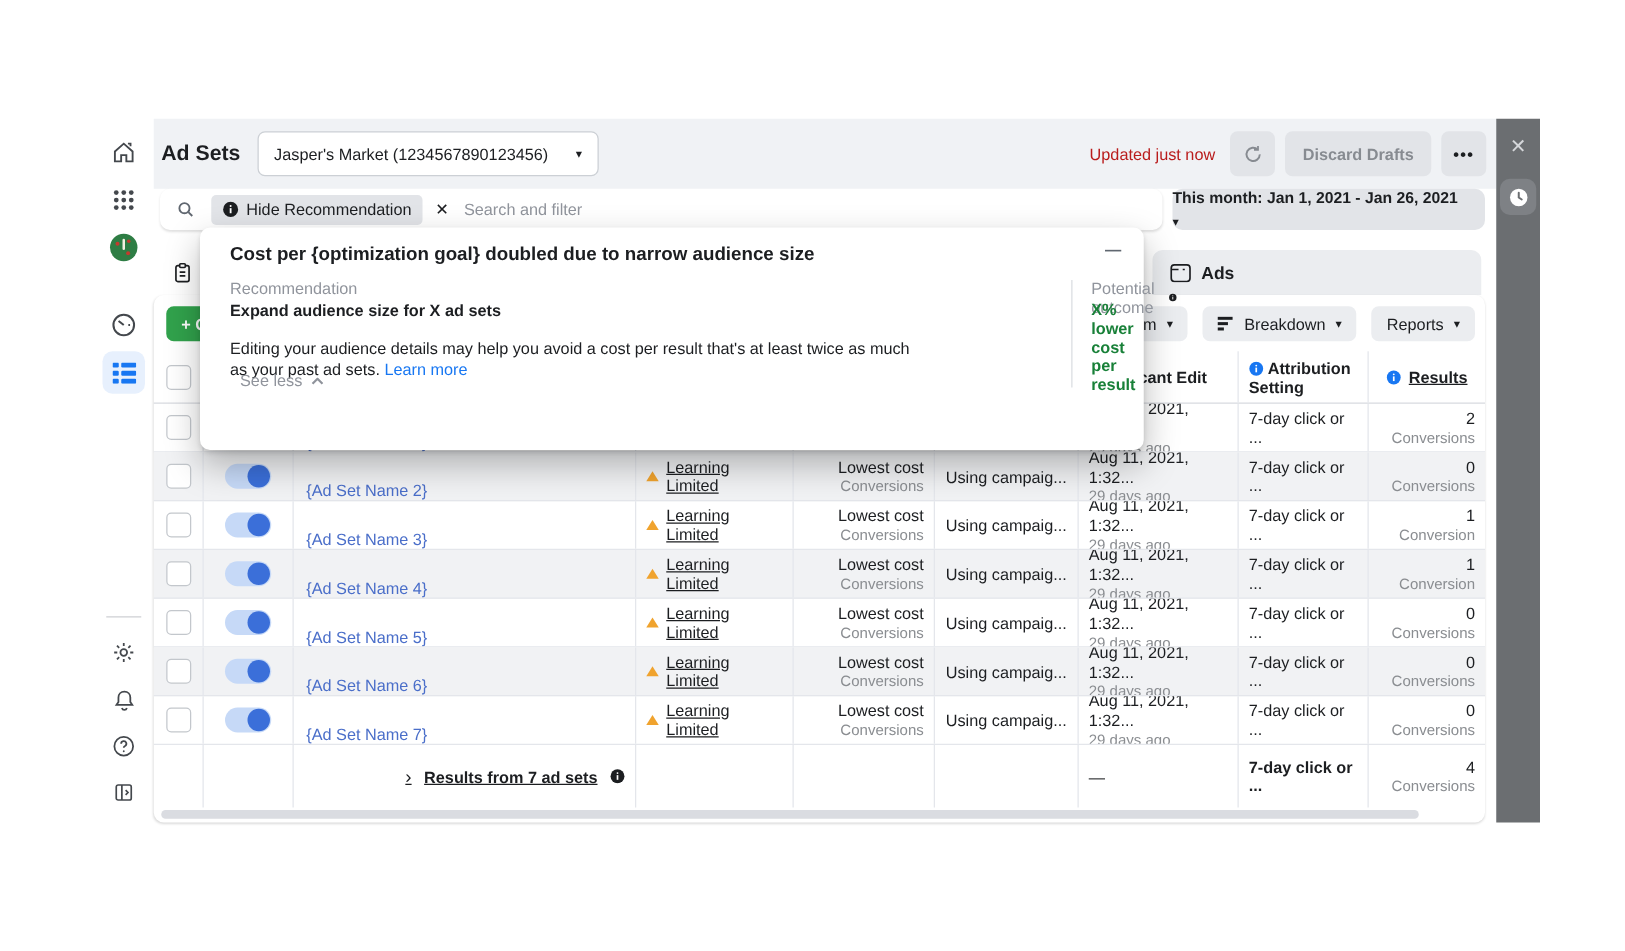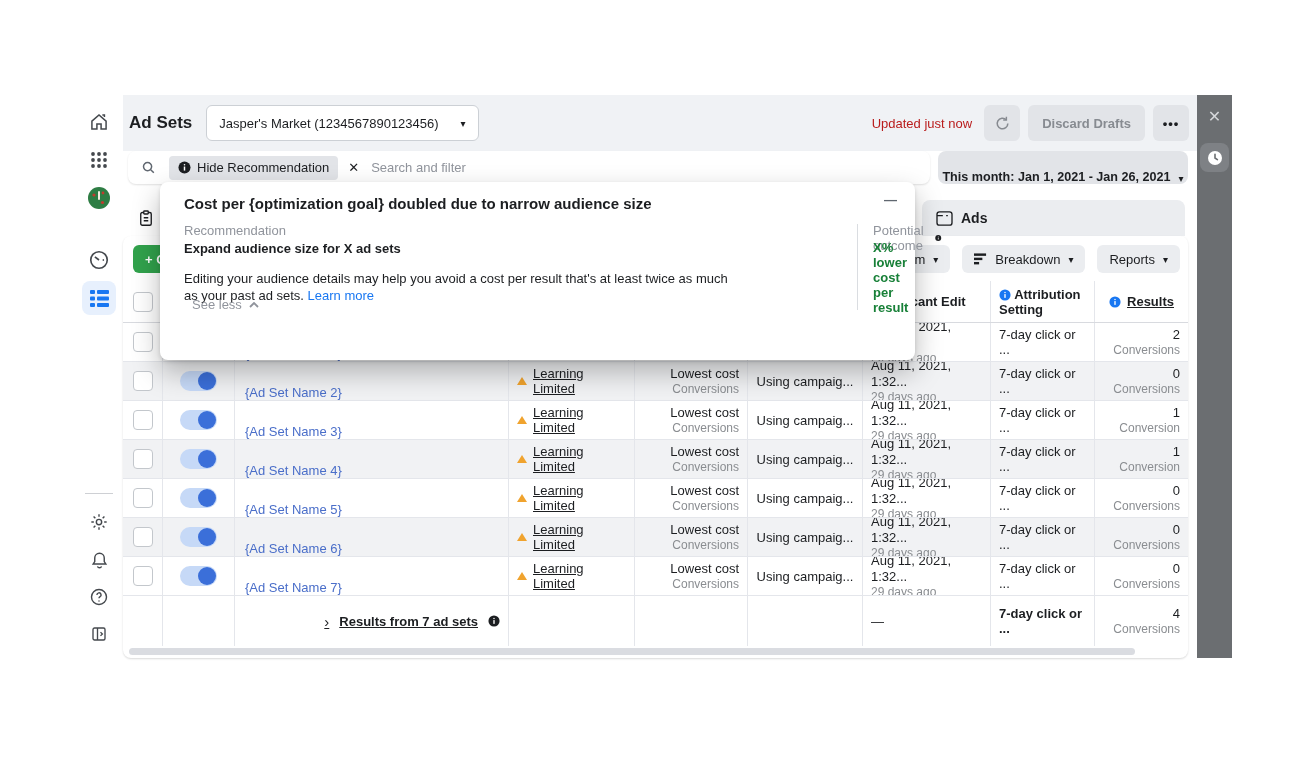--- a/index.html
+++ b/index.html
@@ -30,21 +30,21 @@
   #searchbar{left:128px;top:151px;width:802px;height:33px;background:#fff;border-radius:8px;
              display:flex;align-items:center;box-shadow:0 1px 2px rgba(0,0,0,.12);}
   #hide-rec{height:24px;background:#e2e4e8;border-radius:4px;display:flex;align-items:center;gap:6px;
             padding:0 9px;margin-left:4px;white-space:nowrap;}
   #filter-chip{font-weight:700;font-size:12.5px;margin-left:13px;white-space:nowrap;}
   .xglyph{font-size:13px;margin:0 10px;cursor:pointer;}
   #search-input{flex:1;border:none;outline:none;background:transparent;font-size:13px;min-width:50px;
                 font-family:inherit;color:#1c1e21;}
   #search-input::placeholder{color:#90949c;}
   #date-btn{left:938px;top:151px;width:250px;height:33px;background:#e2e4e8;border-radius:8px;
-            display:flex;align-items:flex-end;justify-content:center;gap:8px;font-weight:700;font-size:12.6px;white-space:nowrap;}
+            display:flex;align-items:flex-start;justify-content:center;gap:8px;font-weight:700;font-size:12.6px;white-space:nowrap;flex-direction:column;}
   
   #right-panel{left:1197px;top:95px;width:35px;height:563px;background:#6b6e71;z-index:60;}
   #panel-close{position:absolute;top:12px;left:0;width:35px;text-align:center;color:#d5d7da;font-size:16px;cursor:pointer;}
   #clock-btn{position:absolute;top:48px;left:3px;width:29px;height:29px;background:#7e8185;border-radius:8px;
              display:flex;align-items:center;justify-content:center;cursor:pointer;}
   
   #tab-campaigns{left:123px;top:200px;width:180px;height:36px;background:#fff;border-radius:8px 8px 0 0;
                  display:flex;align-items:center;padding-left:14px;box-sizing:border-box;}
   #tab-ads{left:922px;top:200px;width:263px;height:36px;background:#ebedf0;border-radius:8px 8px 0 0;
            display:flex;align-items:center;gap:8px;padding-left:14px;box-sizing:border-box;font-weight:700;font-size:14px;}

